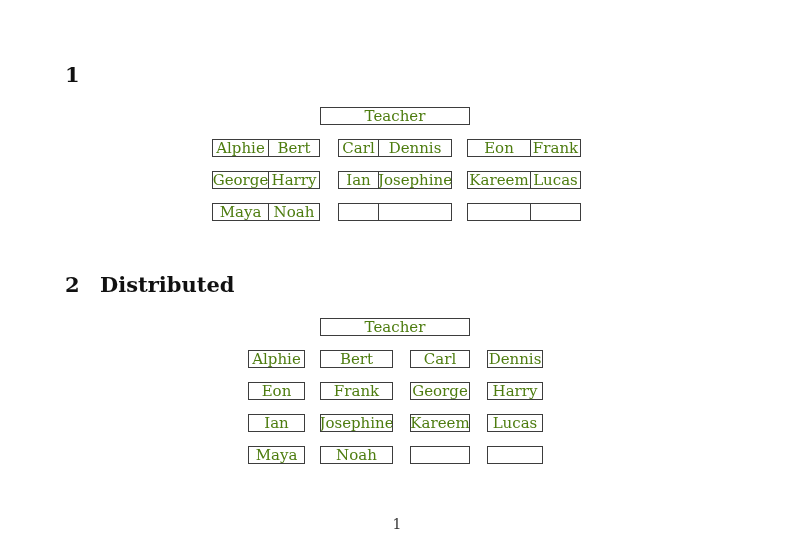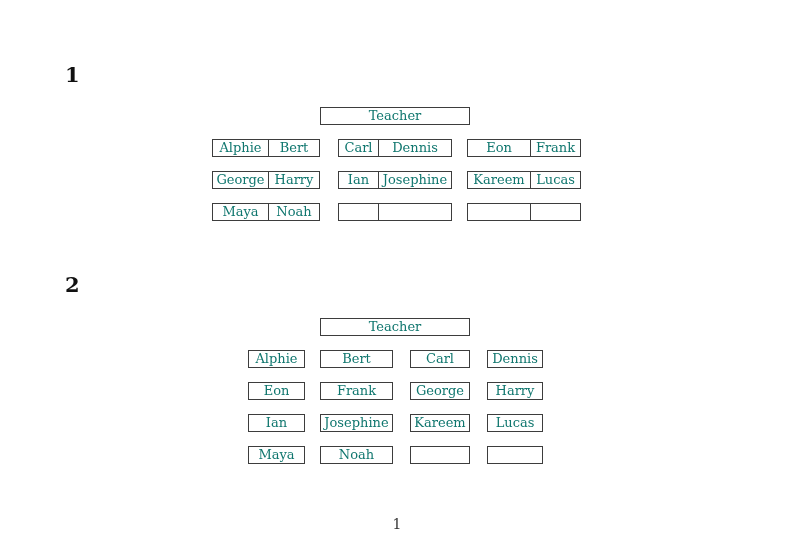--- a/index.html
+++ b/index.html
@@ -20,21 +20,21 @@
   .sbox,.pairbox{
     position:absolute;height:18px;
     box-sizing:border-box;
     border:1px solid #3d3d3d;
     background:#ffffff;
     display:flex;align-items:stretch;
   }
   .cell{
     flex:1 1 auto;
     display:flex;align-items:center;justify-content:center;
-    font-size:13px;line-height:16px;color:#0f766e;
+    font-size:15px;line-height:16px;color:#4d7c0f;
     white-space:nowrap;overflow:hidden;
   }
   .cell-div{border-right:1px solid #3d3d3d;flex:0 0 auto;}
   .page-num{
     position:absolute;left:0;right:0;top:516px;
     text-align:center;font-size:14px;color:#333333;
   }
 </style>
 </head>
 <body>
@@ -83,20 +83,21 @@
     <span class="cell cell-div" style="width:62px">Kareem</span>
     <span class="cell">Lucas</span>
   </div>
   <div class="pairbox" style="left:467px;top:203px;width:114px">
     <span class="cell cell-div" style="width:62px"></span>
     <span class="cell"></span>
   </div>
 
   <div class="sec-heading" style="top:274px">
     <span class="sec-num">2</span>
+    <span class="sec-title">Distributed</span>
   </div>
 
   <div class="sbox" style="left:320px;top:318px;width:150px">
     <span class="cell">Teacher</span>
   </div>
 
   <div class="sbox" style="left:248px;top:350px;width:57px">
     <span class="cell">Alphie</span>
   </div>
   <div class="sbox" style="left:320px;top:350px;width:73px">

